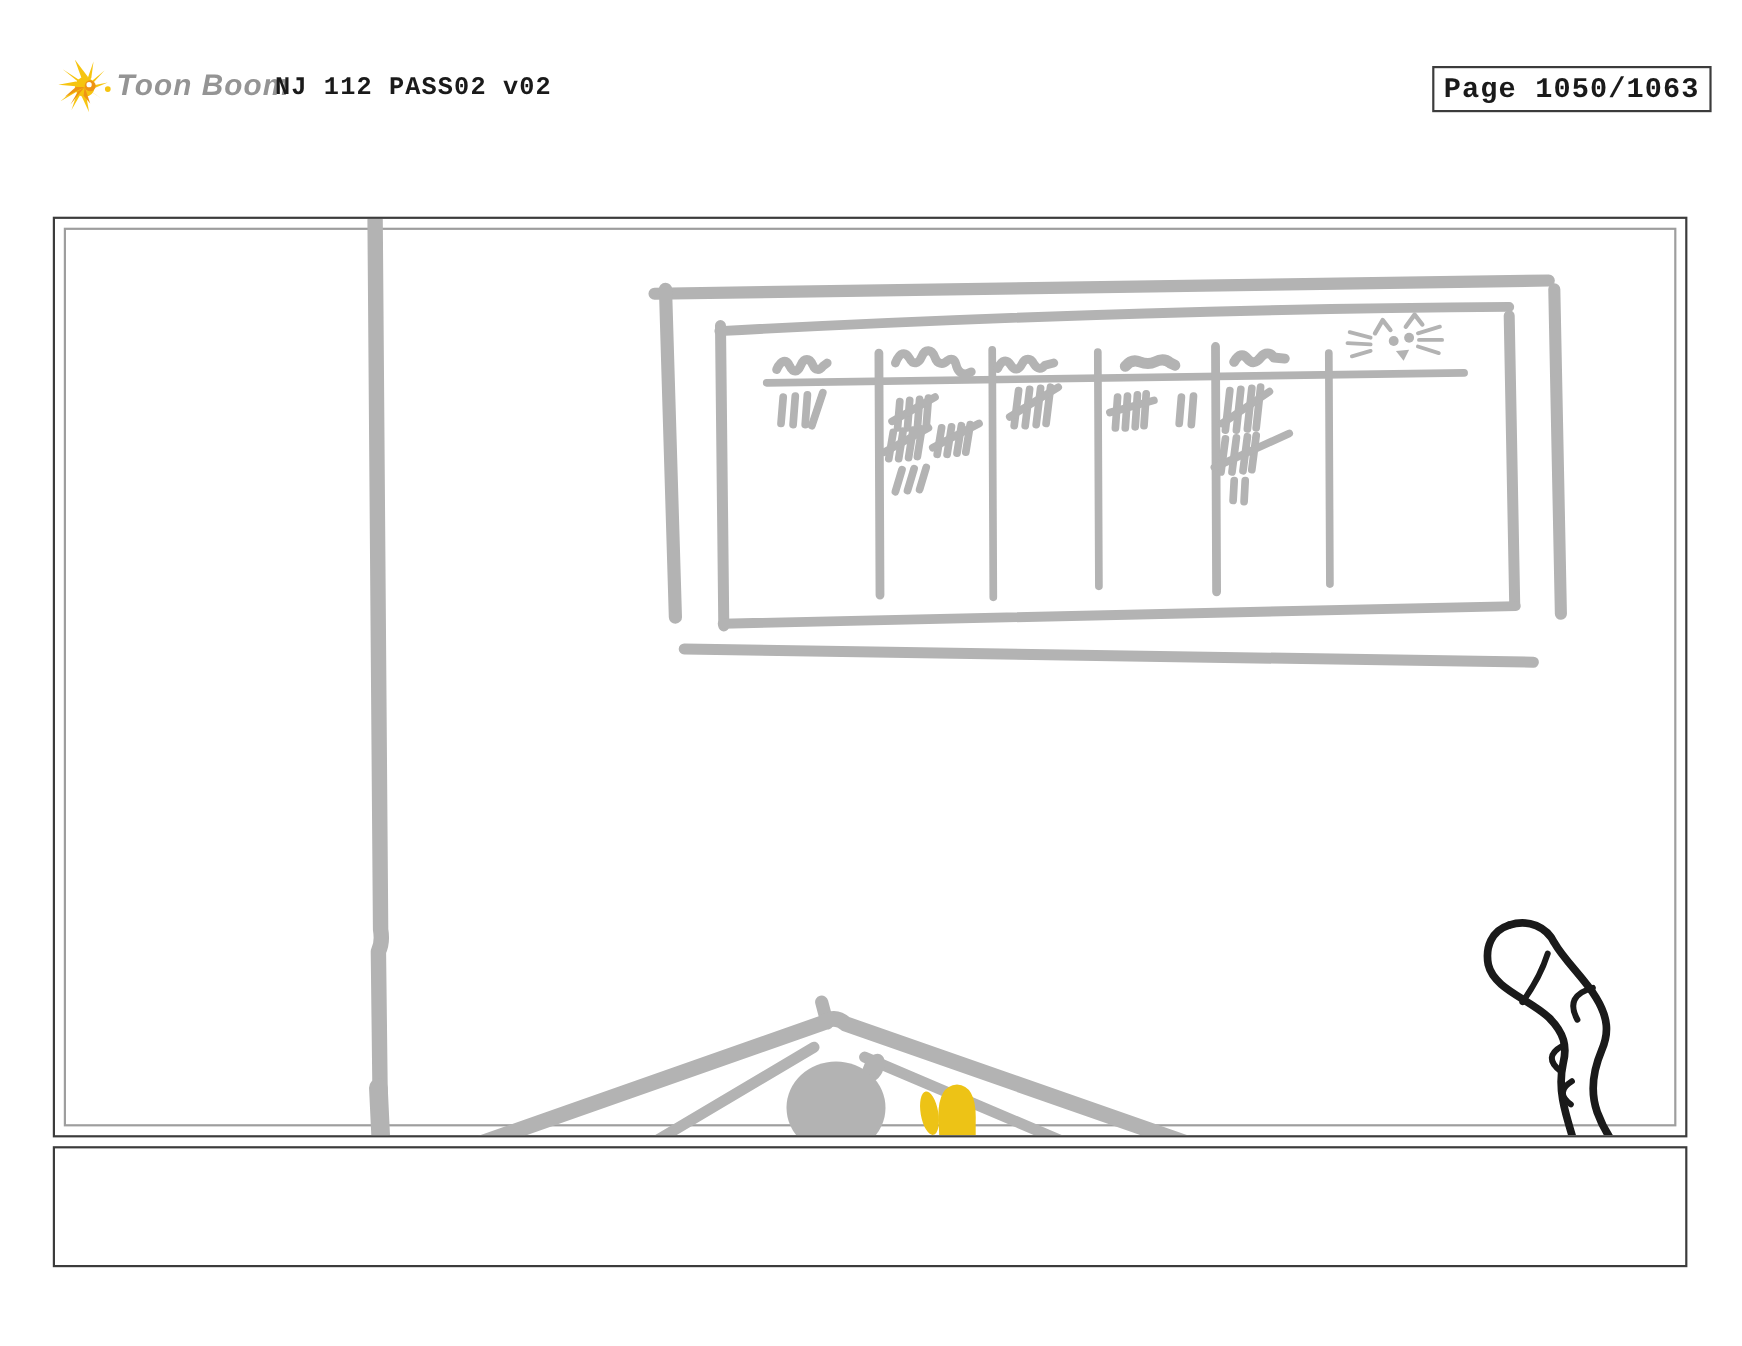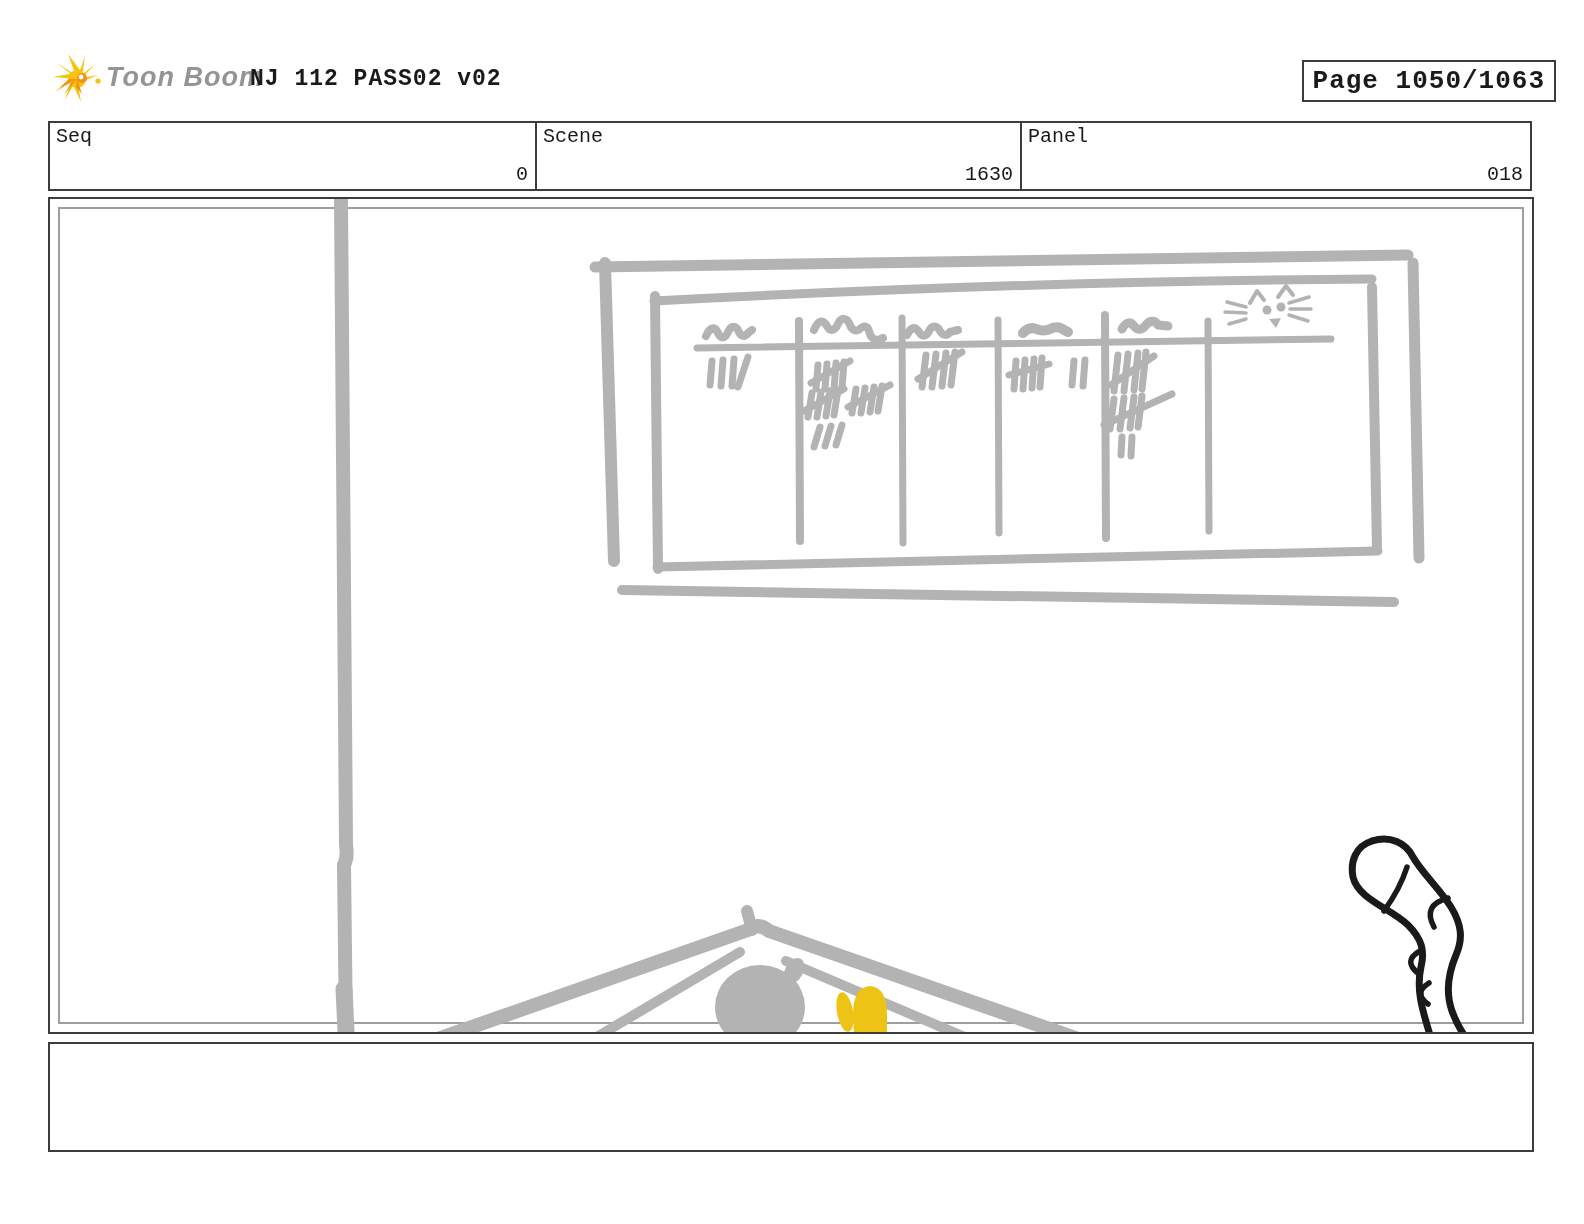--- a/index.html
+++ b/index.html
@@ -66,34 +66,20 @@
       </g>
       <circle cx="30" cy="28" r="5" fill="#ee9414"></circle>
       <circle cx="29" cy="27" r="2.4" fill="#ffffff"></circle>
       <circle cx="46" cy="31" r="2.6" fill="#f6c40f"></circle>
     </g>
   </svg>
   <div class="logo-text">Toon Boom</div>
   <div class="doc-title">NJ 112 PASS02 v02</div>
   <div class="page-box">Page 1050/1063</div>
 
-  <div class="fields">
-    <div class="field f-seq">
-      <span class="lbl">Seq</span>
-      <span class="val">0</span>
-    </div>
-    <div class="field f-scene">
-      <span class="lbl">Scene</span>
-      <span class="val">1630</span>
-    </div>
-    <div class="field f-panel">
-      <span class="lbl">Panel</span>
-      <span class="val">018</span>
-    </div>
-  </div>
 
   <div class="panel">
     <div class="panel-inner-border"></div>
     <svg class="drawing" viewBox="0 0 1482 833" preserveAspectRatio="none">
 
       <g>
         <path class="sk" stroke-width="14" d="M291,1 L296,646 Q298,658 294,666 L296,834"></path>
         <path class="sk" stroke-width="17" d="M294,790 L296,832"></path>
       </g>
 

